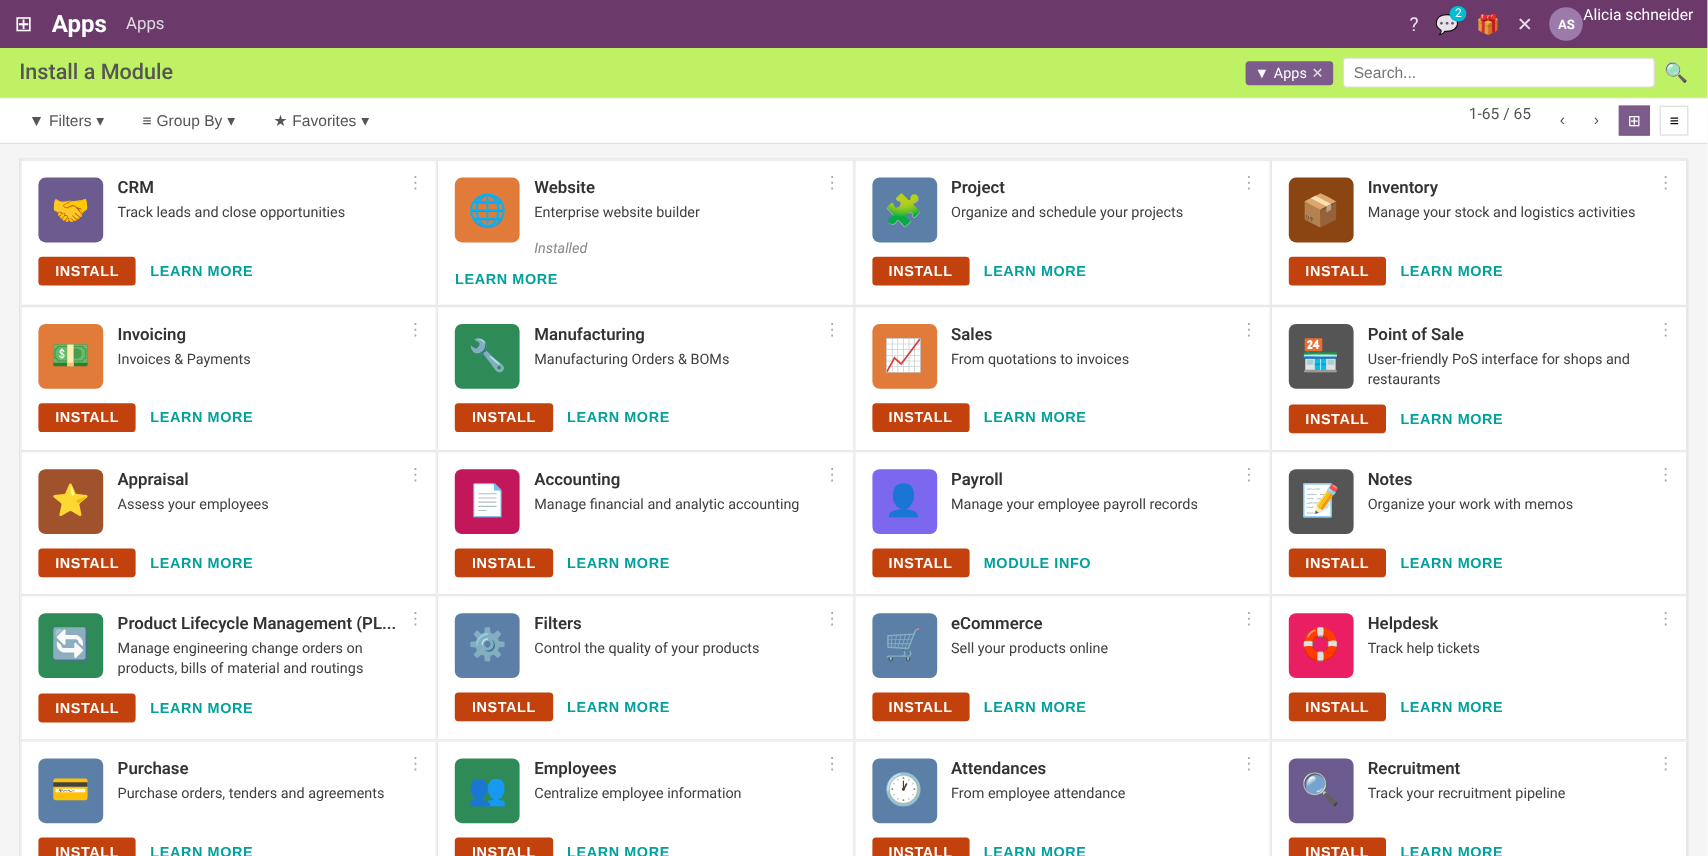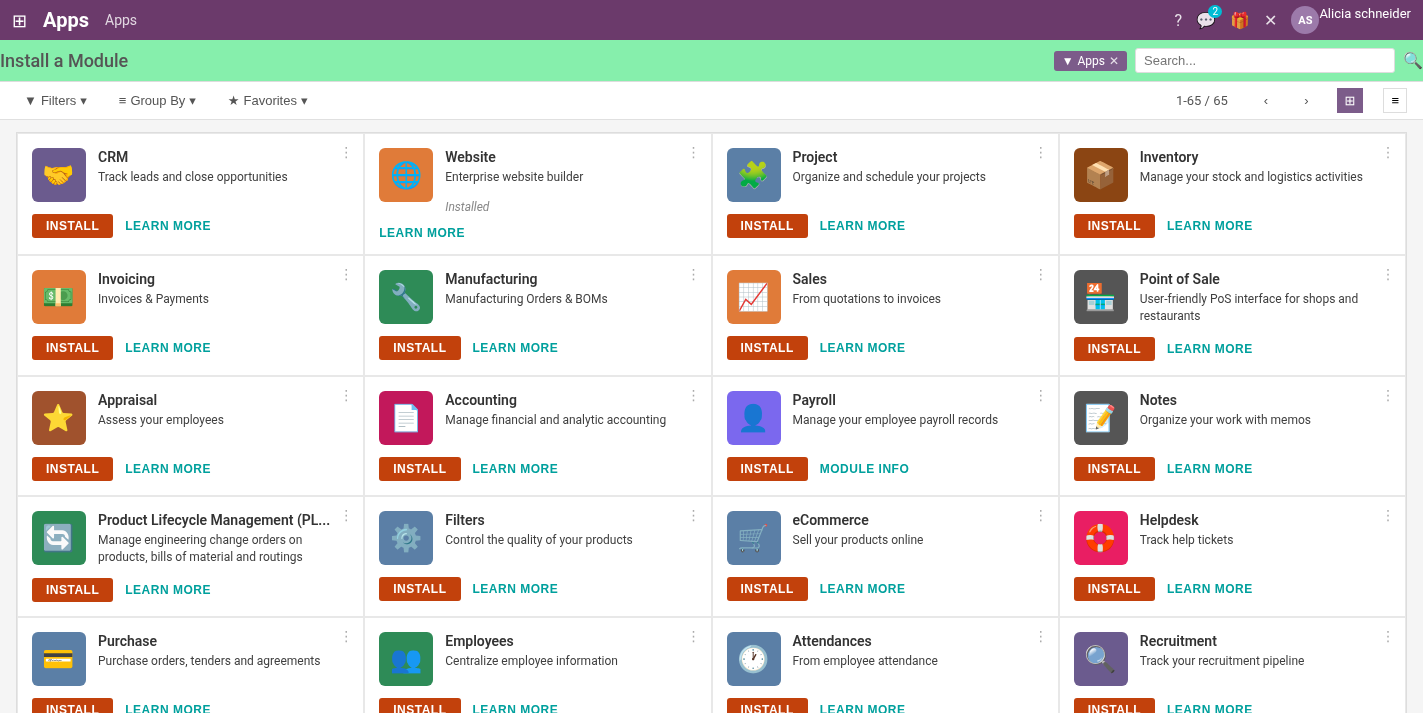--- a/index.html
+++ b/index.html
@@ -28,23 +28,23 @@
       padding: 1px 4px;
       position: absolute;
       top: -6px;
       right: -6px;
     }
     .user-avatar { display: flex; align-items: flex-start; gap: 0; cursor: pointer; }
     .user-name { color: white; font-size: 13px; }
 
     
     .sub-header {
-      background: #86efac;
+      background: #bef264;
       border-bottom: 1px solid #ddd;
-      padding: 8px 0;
+      padding: 8px 16px;
       display: flex;
       align-items: center;
       justify-content: space-between;
     }
     .page-title { font-size: 18px; font-weight: 500; color: #555; }
 
     
     .search-area { display: flex; align-items: center; gap: 8px; }
     .search-tag {
       background: #7c5c8a;
@@ -82,21 +82,21 @@
       align-items: center;
       gap: 4px;
       background: none;
       border: none;
       cursor: pointer;
       color: #555;
       font-size: 13px;
       padding: 4px 8px;
       border-radius: 3px;
     }
-    .toolbar-right { display: flex; align-items: center; gap: 20px; color: #555; font-size: 13px; }
+    .toolbar-right { display: flex; align-items: flex-start; gap: 8px; color: #555; font-size: 13px; }
     .page-info { margin-right: 8px; }
     .view-btn { background: none; border: 1px solid #ddd; cursor: pointer; padding: 4px 7px; font-size: 13px; }
     .view-btn.active { background: #7c5c8a; color: white; border-color: #7c5c8a; }
 
     
     .main-content { padding: 12px 16px; }
 
     
     .app-grid {
       display: grid;

